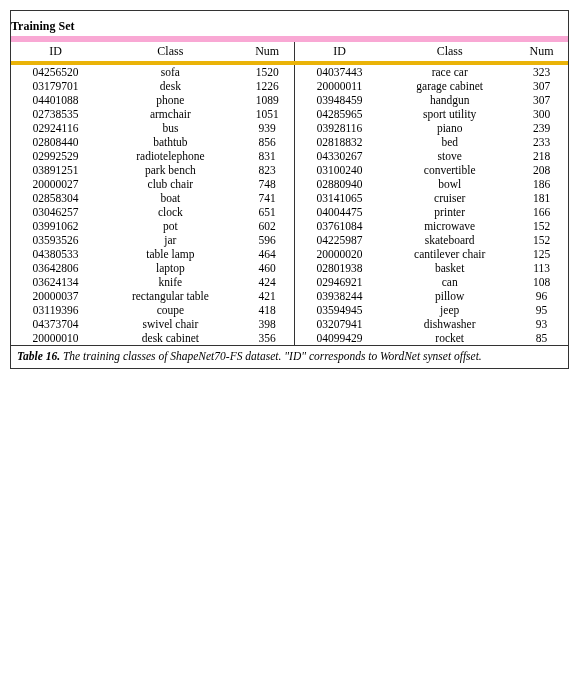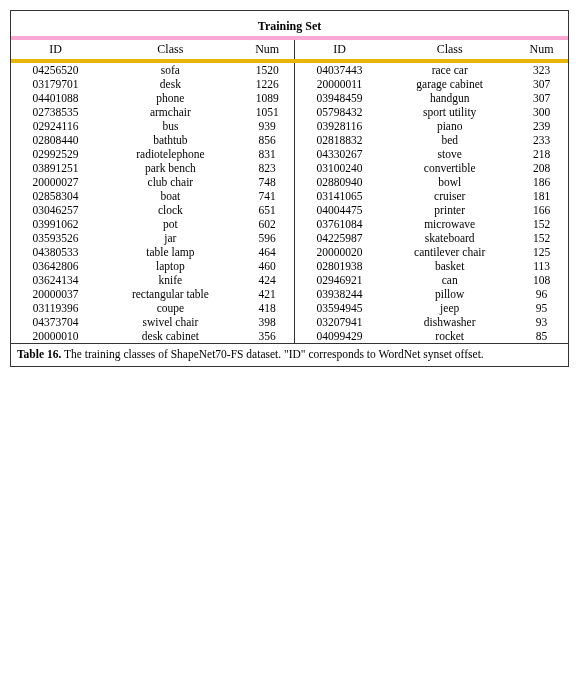--- a/index.html
+++ b/index.html
@@ -13,25 +13,24 @@
       padding: 10px;
       width: 579px;
       min-height: 696px;
     }
     .container {
       width: 560px;
       border: 1px solid #333;
       padding: 4px 0;
     }
     .table-title {
-      text-align: center;
       font-weight: bold;
       font-size: 12px;
       padding: 4px 0 2px 0;
-      border-bottom: 4px solid #f9a8d4;
+      border-bottom: 6px solid #f9a8d4;
     }
     table {
       width: 100%;
       border-collapse: collapse;
     }
     thead tr {
       border-bottom: 4px solid #eab308;
     }
     thead th {
       font-weight: normal;
@@ -47,20 +46,21 @@
       padding: 1px 4px;
       font-size: 11.5px;
     }
     .divider-col {
       border-left: 1px solid #333;
     }
     .caption {
       font-size: 11.5px;
       padding: 4px 6px 2px 6px;
       border-top: 1px solid #333;
+      font-style: italic;
     }
     .caption-bold {
       font-weight: bold;
     }
   </style>
 </head>
 <body>
 
 <div class="container">
   <div class="table-title">Training Set</div>
@@ -97,21 +97,21 @@
     <td>phone</td>
     <td>1089</td>
     <td class="divider-col">03948459</td>
     <td>handgun</td>
     <td>307</td>
   </tr>
         <tr>
     <td>02738535</td>
     <td>armchair</td>
     <td>1051</td>
-    <td class="divider-col">05798432</td>
+    <td class="divider-col">04285965</td>
     <td>sport utility</td>
     <td>300</td>
   </tr>
         <tr>
     <td>02924116</td>
     <td>bus</td>
     <td>939</td>
     <td class="divider-col">03928116</td>
     <td>piano</td>
     <td>239</td>

